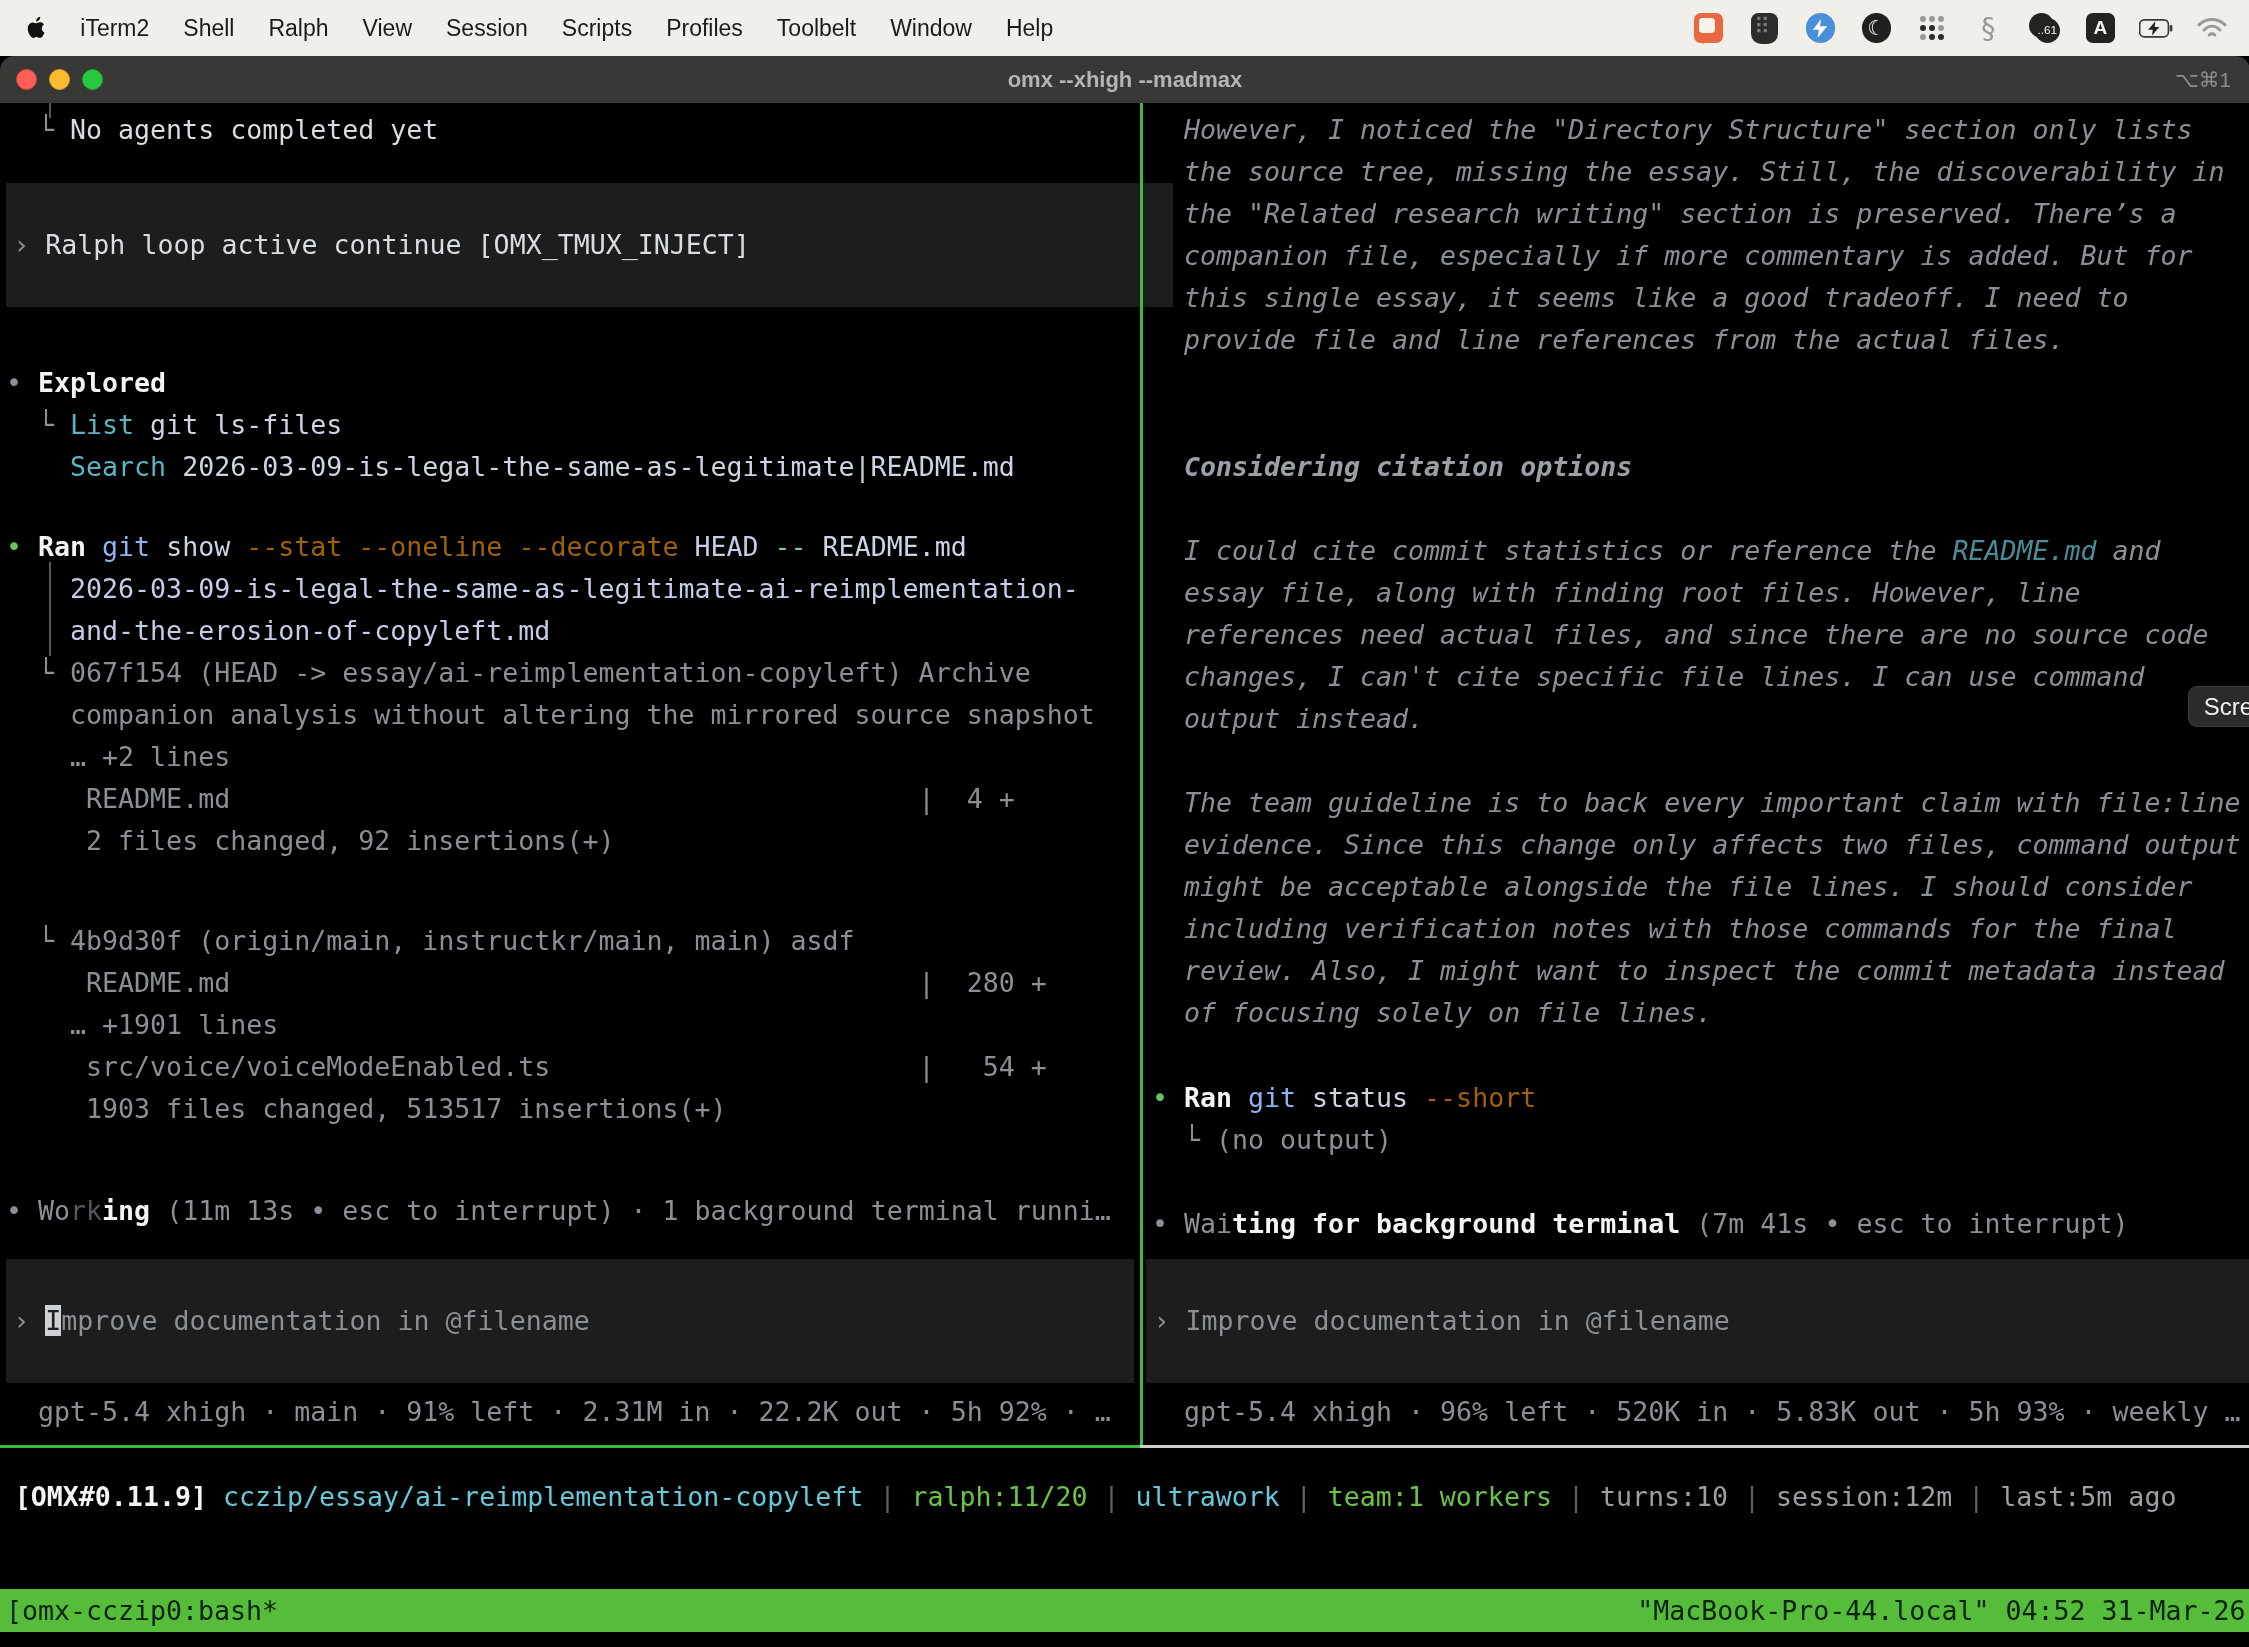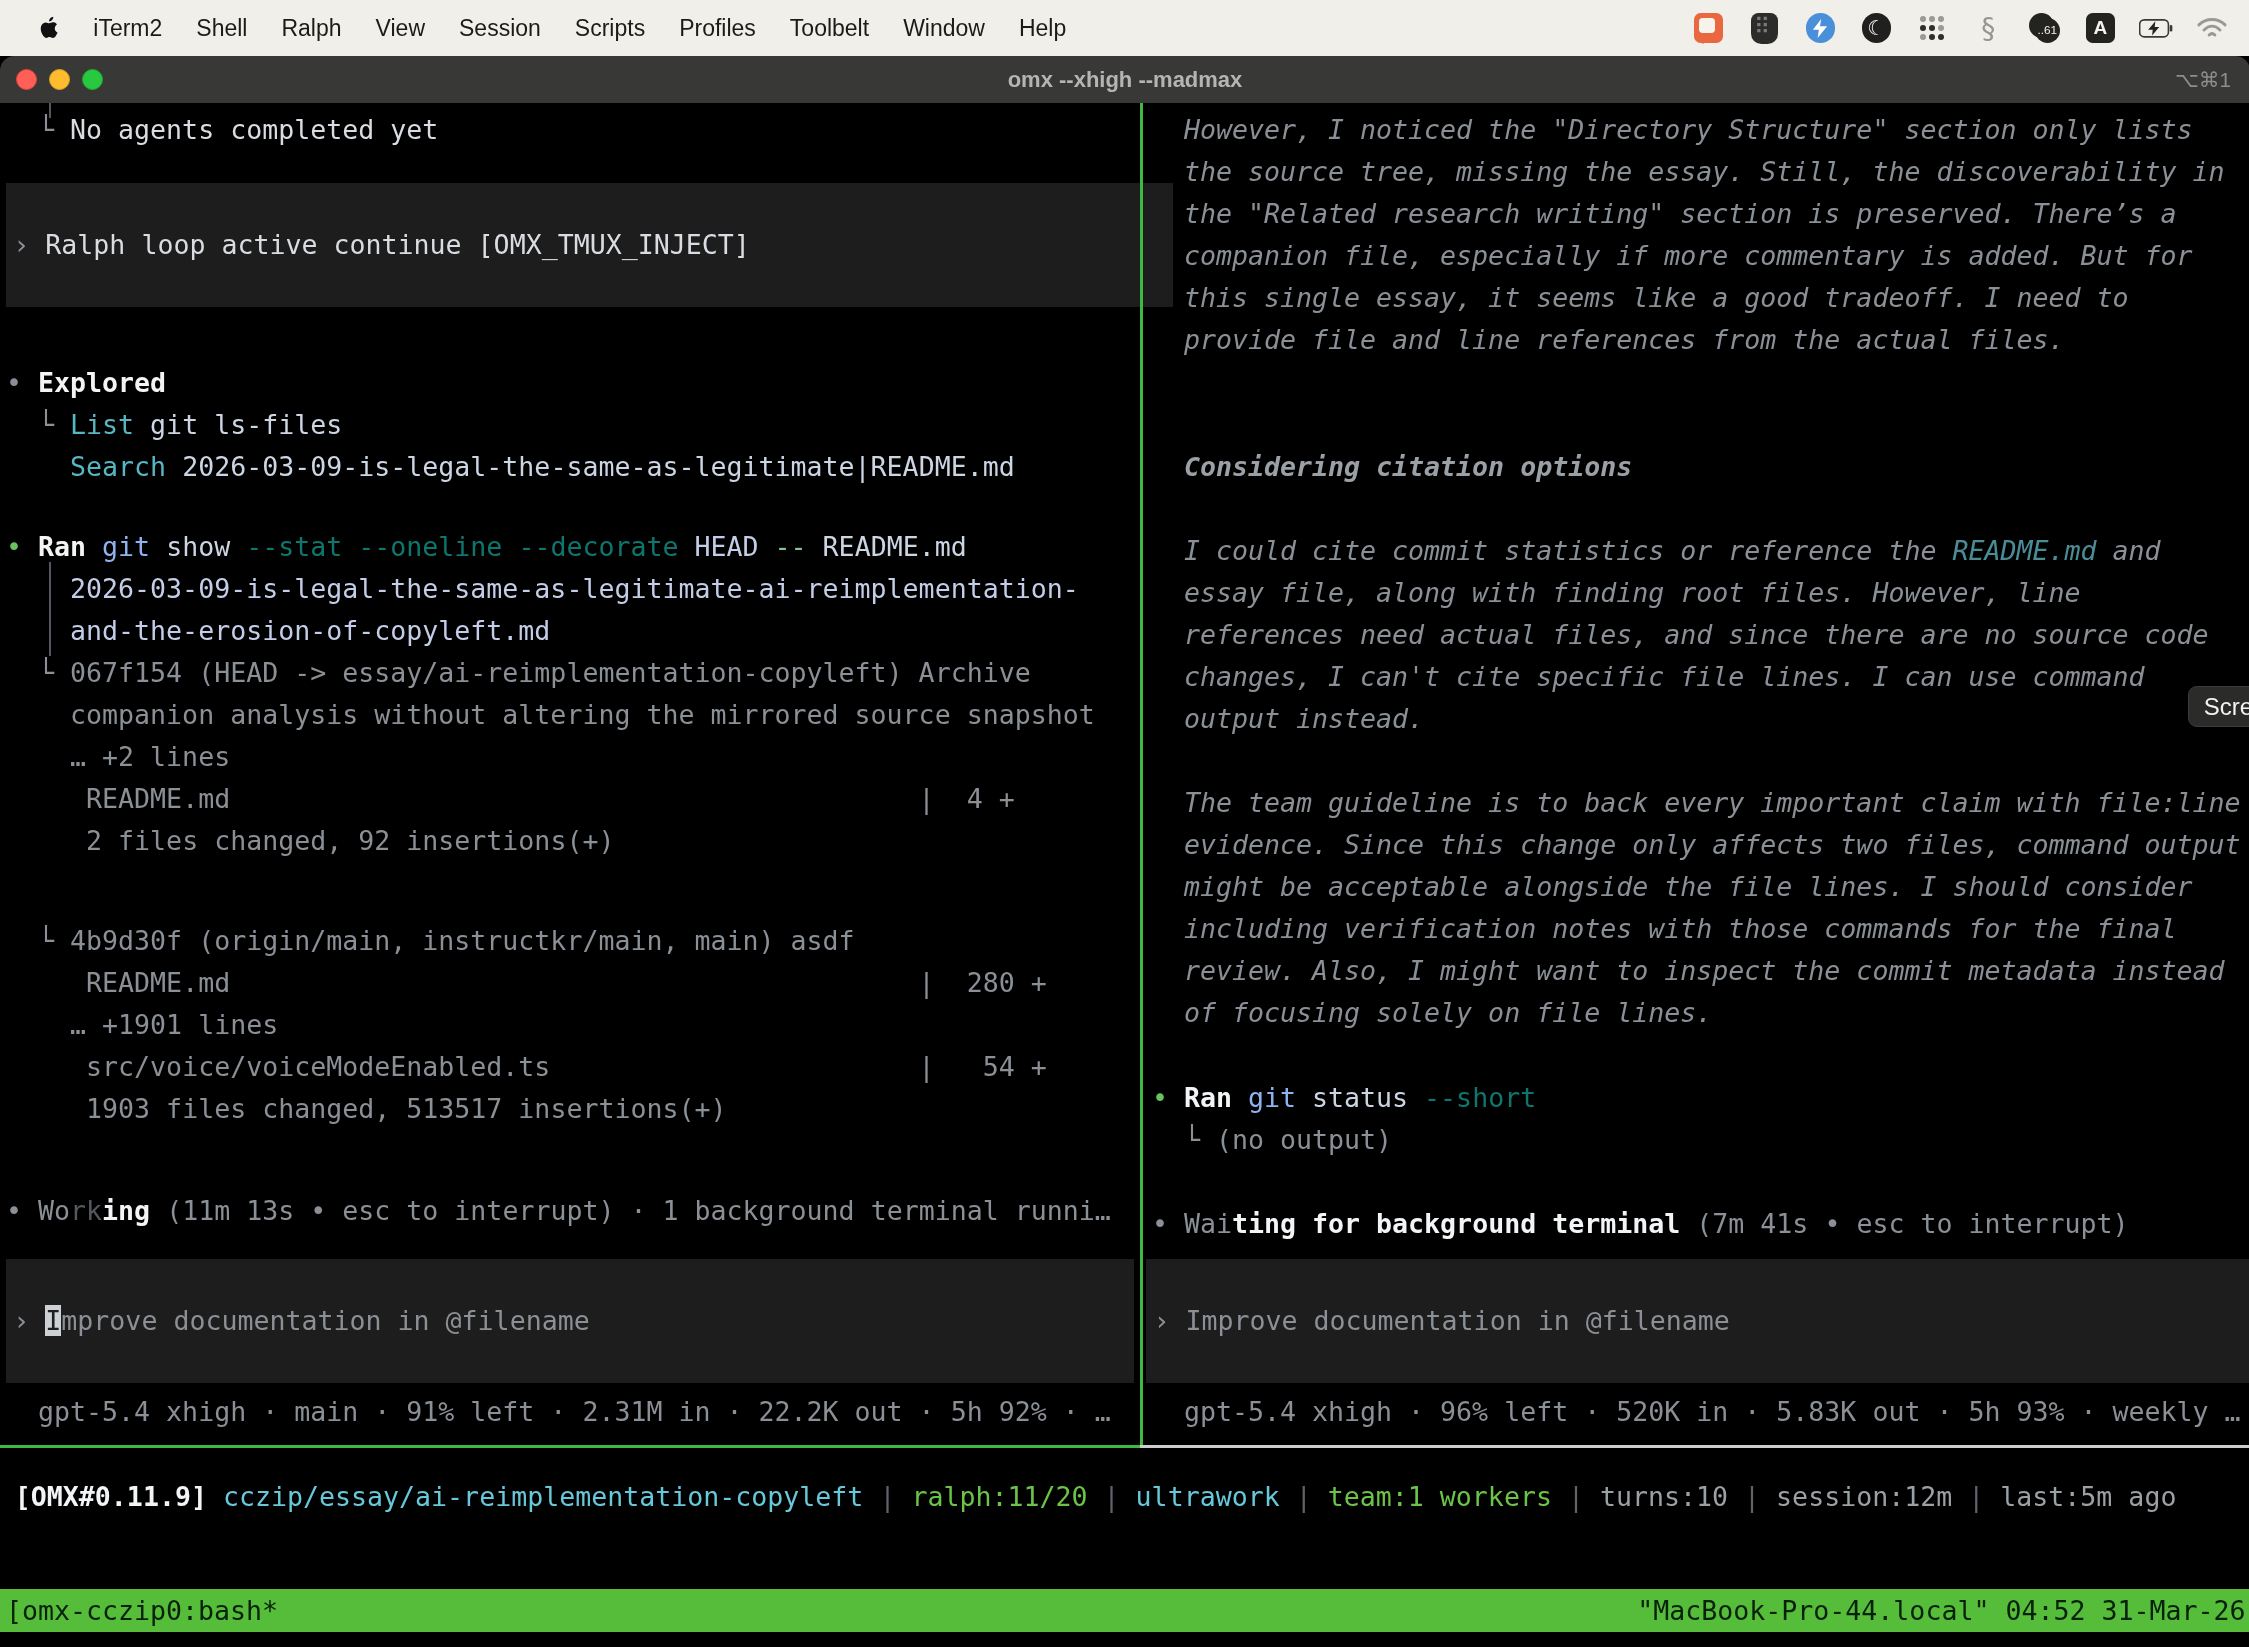--- a/index.html
+++ b/index.html
@@ -2,21 +2,21 @@
 <html style="font-size:11.8px"><head>
 <meta charset="utf-8">
 <style>
   html,body{margin:0;padding:0;background:#000;}
   .screen{position:relative;width:2250px;height:1648px;background:#000;overflow:hidden;
           font-family:"DejaVu Sans Mono",monospace;}
   
   .menubar{position:absolute;left:0;top:0;width:2250px;height:56px;background:#f1efe9;
            display:flex;align-items:center;font-family:"Liberation Sans",sans-serif;
            font-size:23px;color:#1b1b1b;}
-  .menu-left{display:flex;align-items:center;gap:0;padding-left:32px;}
+  .menu-left{display:flex;align-items:center;gap:0;padding-left:19px;}
   .apple{width:34px;height:34px;display:flex;align-items:center;justify-content:center;margin-right:10.3px;}
   .menu-left .menu-item{padding:0 17px;white-space:nowrap;}
   .menu-left .menu-item:first-of-type{font-weight:bold;}
   .menu-right{margin-left:auto;display:flex;align-items:center;gap:22px;padding-right:20.7px;}
   .mi{width:34px;height:34px;display:flex;align-items:center;justify-content:center;position:relative;}
   .ic-chat{width:29.5px;height:29.5px;background:#e96840;border-radius:6.6px;position:relative;}
   .ic-chat:before{content:"";position:absolute;left:5.9px;top:5.2px;width:16px;height:14.8px;background:#f6f3ec;border-radius:3.7px;}
   .ic-chat:after{content:"";position:absolute;left:4.4px;bottom:-5.9px;border:5.9px solid transparent;border-top-color:#e96840;}
   .ic-shield{width:26.6px;height:31px;background:#2c2c2a;border-radius:7.4px 7.4px 10.3px 10.3px;position:relative;overflow:hidden;}
   .ic-shield:before{content:"⠿";color:#7b7b76;font-size:22px;position:absolute;left:3px;top:1.5px;}
@@ -46,21 +46,21 @@
   
   .t-line{height:42px;white-space:pre;font-size:26.6px;line-height:42px;color:#8b9096;}
   .sec{position:absolute;}
   .left-sec{left:0;width:1140px;padding-left:6px;box-sizing:border-box;}
   .right-sec{left:1146px;width:1104px;padding-left:5.9px;box-sizing:border-box;overflow:hidden;}
   .w{color:#f2f4f6;font-weight:bold;}
   .st{color:#ccd5e3;} .st2{color:#d9dde2;}
   .sg{color:#8b9096;} .sgi{color:#8b9096;font-style:italic;}
   .sgbi{color:#9aa0a6;font-weight:bold;font-style:italic;}
   .scy{color:#57b6c2;} .sti{color:#4b8d96;font-style:italic;}
-  .sbl{color:#8fb3f0;} .spk{color:#0f766e;text-align:right;} .slv{color:#c4cde8;}
+  .sbl{color:#8fb3f0;} .spk{color:#a16207;text-align:right;} .slv{color:#c4cde8;}
   .sgn{color:#67c25f;} .sgm{color:#84c796;} .sdim{color:#55585e;}
   .scur{background:#cdd0d4;color:#1d1d1d;}
   .scyb{color:#66c8d8;} .sgnb{color:#6cc348;} .ssep{color:#5f6368;} .sg2{color:#9aa0a4;}
   .dark-box{position:absolute;background:#1d1d1d;box-sizing:border-box;padding-top:41px;padding-left:7.4px;}
   .vline{position:absolute;width:2.2px;background:#54585e;}
   .divider-v{position:absolute;left:1140px;top:103px;width:3px;height:1342px;background:#3fb942;}
   .hborder-l{position:absolute;left:0;top:1445px;width:1140px;height:3px;background:#3fb942;}
   .hborder-r{position:absolute;left:1140px;top:1445px;width:1110px;height:3px;background:#cdcdcd;}
   .omx-line{position:absolute;left:14.8px;top:1476px;width:2229px;}
   .tmux-bar{position:absolute;left:0;top:1589px;width:2250px;height:43px;background:#55bd39;

